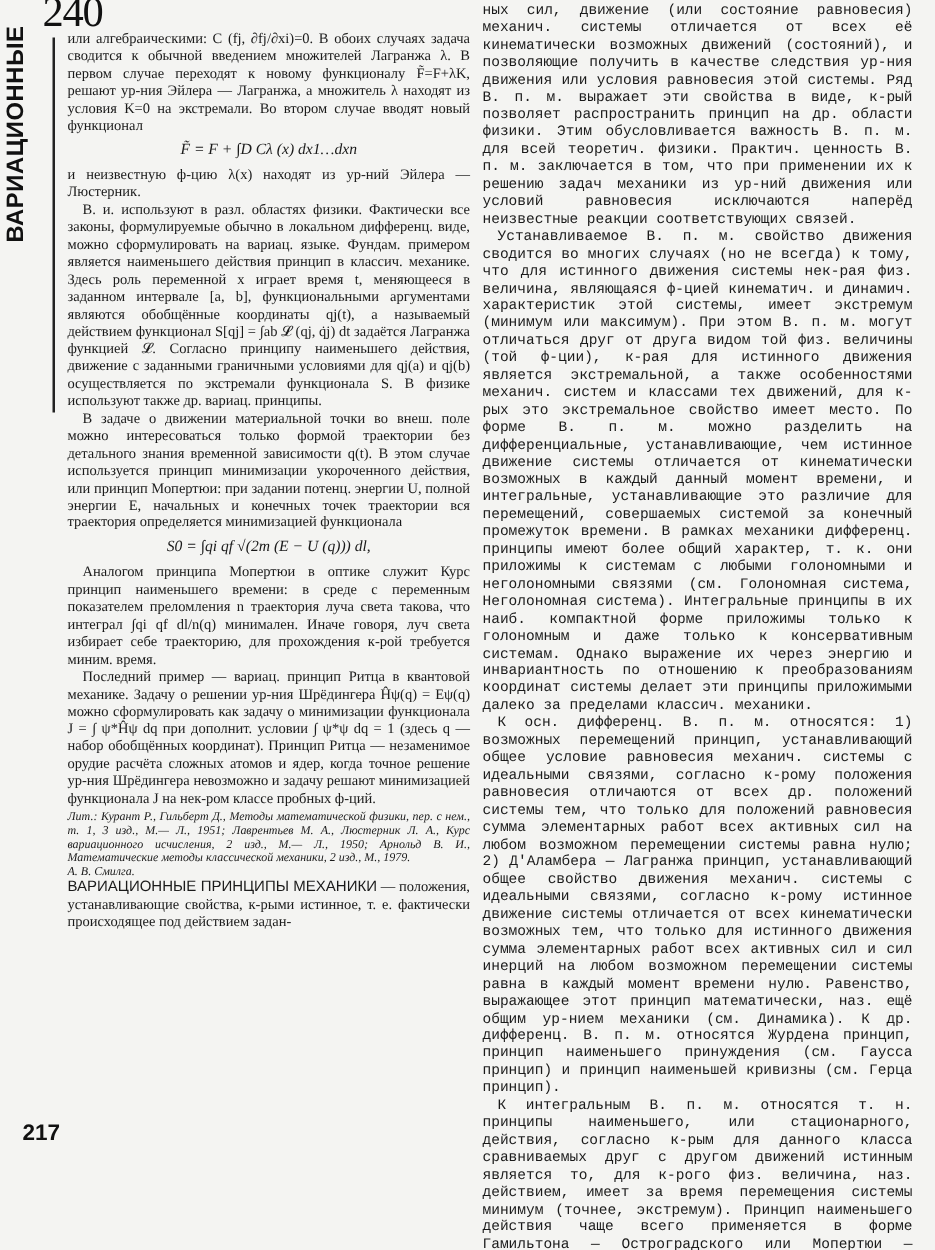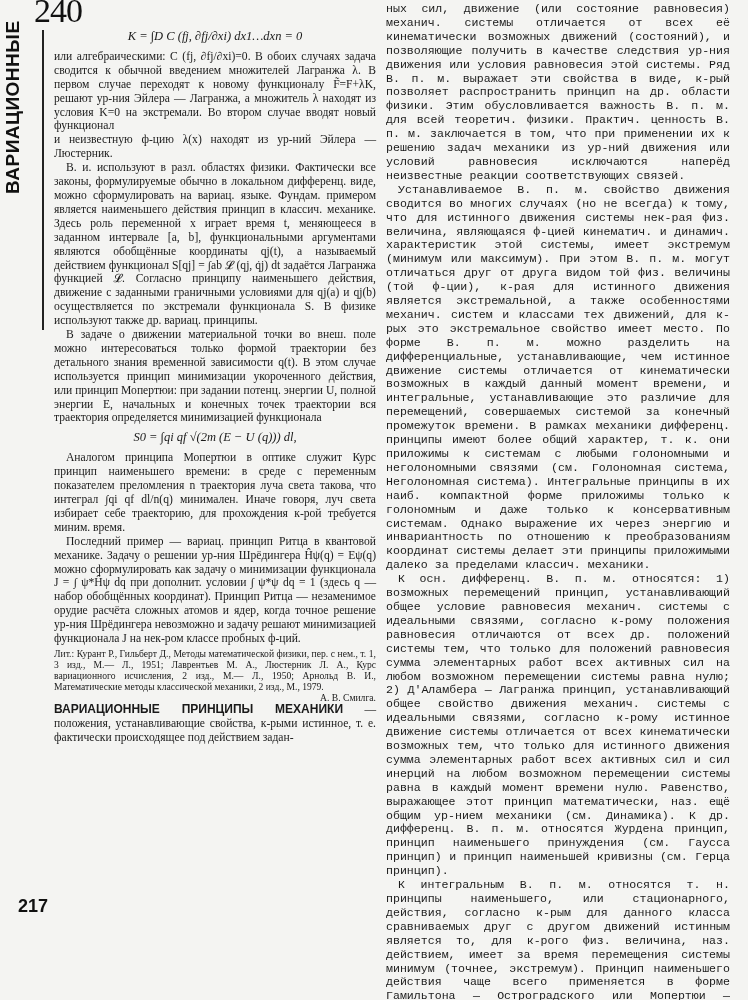--- a/index.html
+++ b/index.html
@@ -26,38 +26,38 @@
     position: absolute; top: 24px; font-size: 11.6px; line-height: 13.9px;
     text-align: justify; hyphens: auto;
   }
   .col.left { left: 54px; width: 322px; }
   .col.right { left: 386px; top: 2px; width: 344px; font-family: Liberation Mono, monospace; }
   .col p { margin: 0; text-indent: 0; }
   .col p.ind { text-indent: 12px; }
   .formula {
     text-align: center; font-style: italic; margin: 6px 0; font-size: 12.5px;
   }
-  .lit { font-size: 9.6px; line-height: 11px; text-indent: 12px; margin-top: 2px !important; }
-  .author { text-align: right; font-size: 9.6px; line-height: 11px; }
-  .headword { font-weight: bold; font-family: "Liberation Sans", sans-serif; font-size: 12px; }
+  .lit { font-size: 9.6px; line-height: 11px; text-indent: 12px; margin-top: 2px !important; font-style: italic; }
+  .author { font-style: italic; font-size: 9.6px; line-height: 11px; }
+  .headword { font-weight: normal; font-family: "Liberation Sans", sans-serif; font-size: 12px; }
   .page-num-bottom {
     position: absolute; left: 18px; top: 896px;
     font-family: "Liberation Sans", sans-serif; font-weight: bold; font-size: 18px; color: #111;
   }
 </style>
 </head>
 <body>
 
 <div class="page-num-top">240</div>
 <div class="side-label">ВАРИАЦИОННЫЕ</div>
 <div class="side-rule"></div>
 
 <div class="col left">
-  <div class="formula">K = ∫D C (fj, ∂fj/∂xi) dx1…dxn = 0</div>
   <p>или алгебраическими: C (fj, ∂fj/∂xi)=0. В обоих случаях задача сводится к обычной введением множителей Лагранжа λ. В первом случае переходят к новому функционалу F̃=F+λK, решают ур-ния Эйлера — Лагранжа, а множитель λ находят из условия K=0 на экстремали. Во втором случае вводят новый функционал</p>
+  <div class="formula">F̃ = F + ∫D Cλ (x) dx1…dxn</div>
   <p>и неизвестную ф-цию λ(x) находят из ур-ний Эйлера — Люстерник.</p>
   <p class="ind">В. и. используют в разл. областях физики. Фактически все законы, формулируемые обычно в локальном дифференц. виде, можно сформулировать на вариац. языке. Фундам. примером является наименьшего действия принцип в классич. механике. Здесь роль переменной x играет время t, меняющееся в заданном интервале [a, b], функциональными аргументами являются обобщённые координаты qj(t), а называемый действием функционал S[qj] = ∫ab 𝓛 (qj, q̇j) dt задаётся Лагранжа функцией 𝓛. Согласно принципу наименьшего действия, движение с заданными граничными условиями для qj(a) и qj(b) осуществляется по экстремали функционала S. В физике используют также др. вариац. принципы.</p>
   <p class="ind">В задаче о движении материальной точки во внеш. поле можно интересоваться только формой траектории без детального знания временной зависимости q(t). В этом случае используется принцип минимизации укороченного действия, или принцип Мопертюи: при задании потенц. энергии U, полной энергии E, начальных и конечных точек траектории вся траектория определяется минимизацией функционала</p>
   <div class="formula">S0 = ∫qi qf √(2m (E − U (q))) dl,</div>
   <p class="ind">Аналогом принципа Мопертюи в оптике служит Курс принцип наименьшего времени: в среде с переменным показателем преломления n траектория луча света такова, что интеграл ∫qi qf dl/n(q) минимален. Иначе говоря, луч света избирает себе траекторию, для прохождения к-рой требуется миним. время.</p>
   <p class="ind">Последний пример — вариац. принцип Ритца в квантовой механике. Задачу о решении ур-ния Шрёдингера Ĥψ(q) = Eψ(q) можно сформулировать как задачу о минимизации функционала J = ∫ ψ*Ĥψ dq при дополнит. условии ∫ ψ*ψ dq = 1 (здесь q — набор обобщённых координат). Принцип Ритца — незаменимое орудие расчёта сложных атомов и ядер, когда точное решение ур-ния Шрёдингера невозможно и задачу решают минимизацией функционала J на нек-ром классе пробных ф-ций.</p>
   <p class="lit">Лит.: Курант Р., Гильберт Д., Методы математической физики, пер. с нем., т. 1, 3 изд., М.— Л., 1951; Лаврентьев М. А., Люстерник Л. А., Курс вариационного исчисления, 2 изд., М.— Л., 1950; Арнольд В. И., Математические методы классической механики, 2 изд., М., 1979.</p>
   <div class="author">А. В. Смилга.</div>
   <p><span class="headword">ВАРИАЦИОННЫЕ ПРИНЦИПЫ МЕХАНИКИ</span><span> — положения, устанавливающие свойства, к-рыми истинное, т. е. фактически происходящее под действием задан-</span></p>
 </div>

